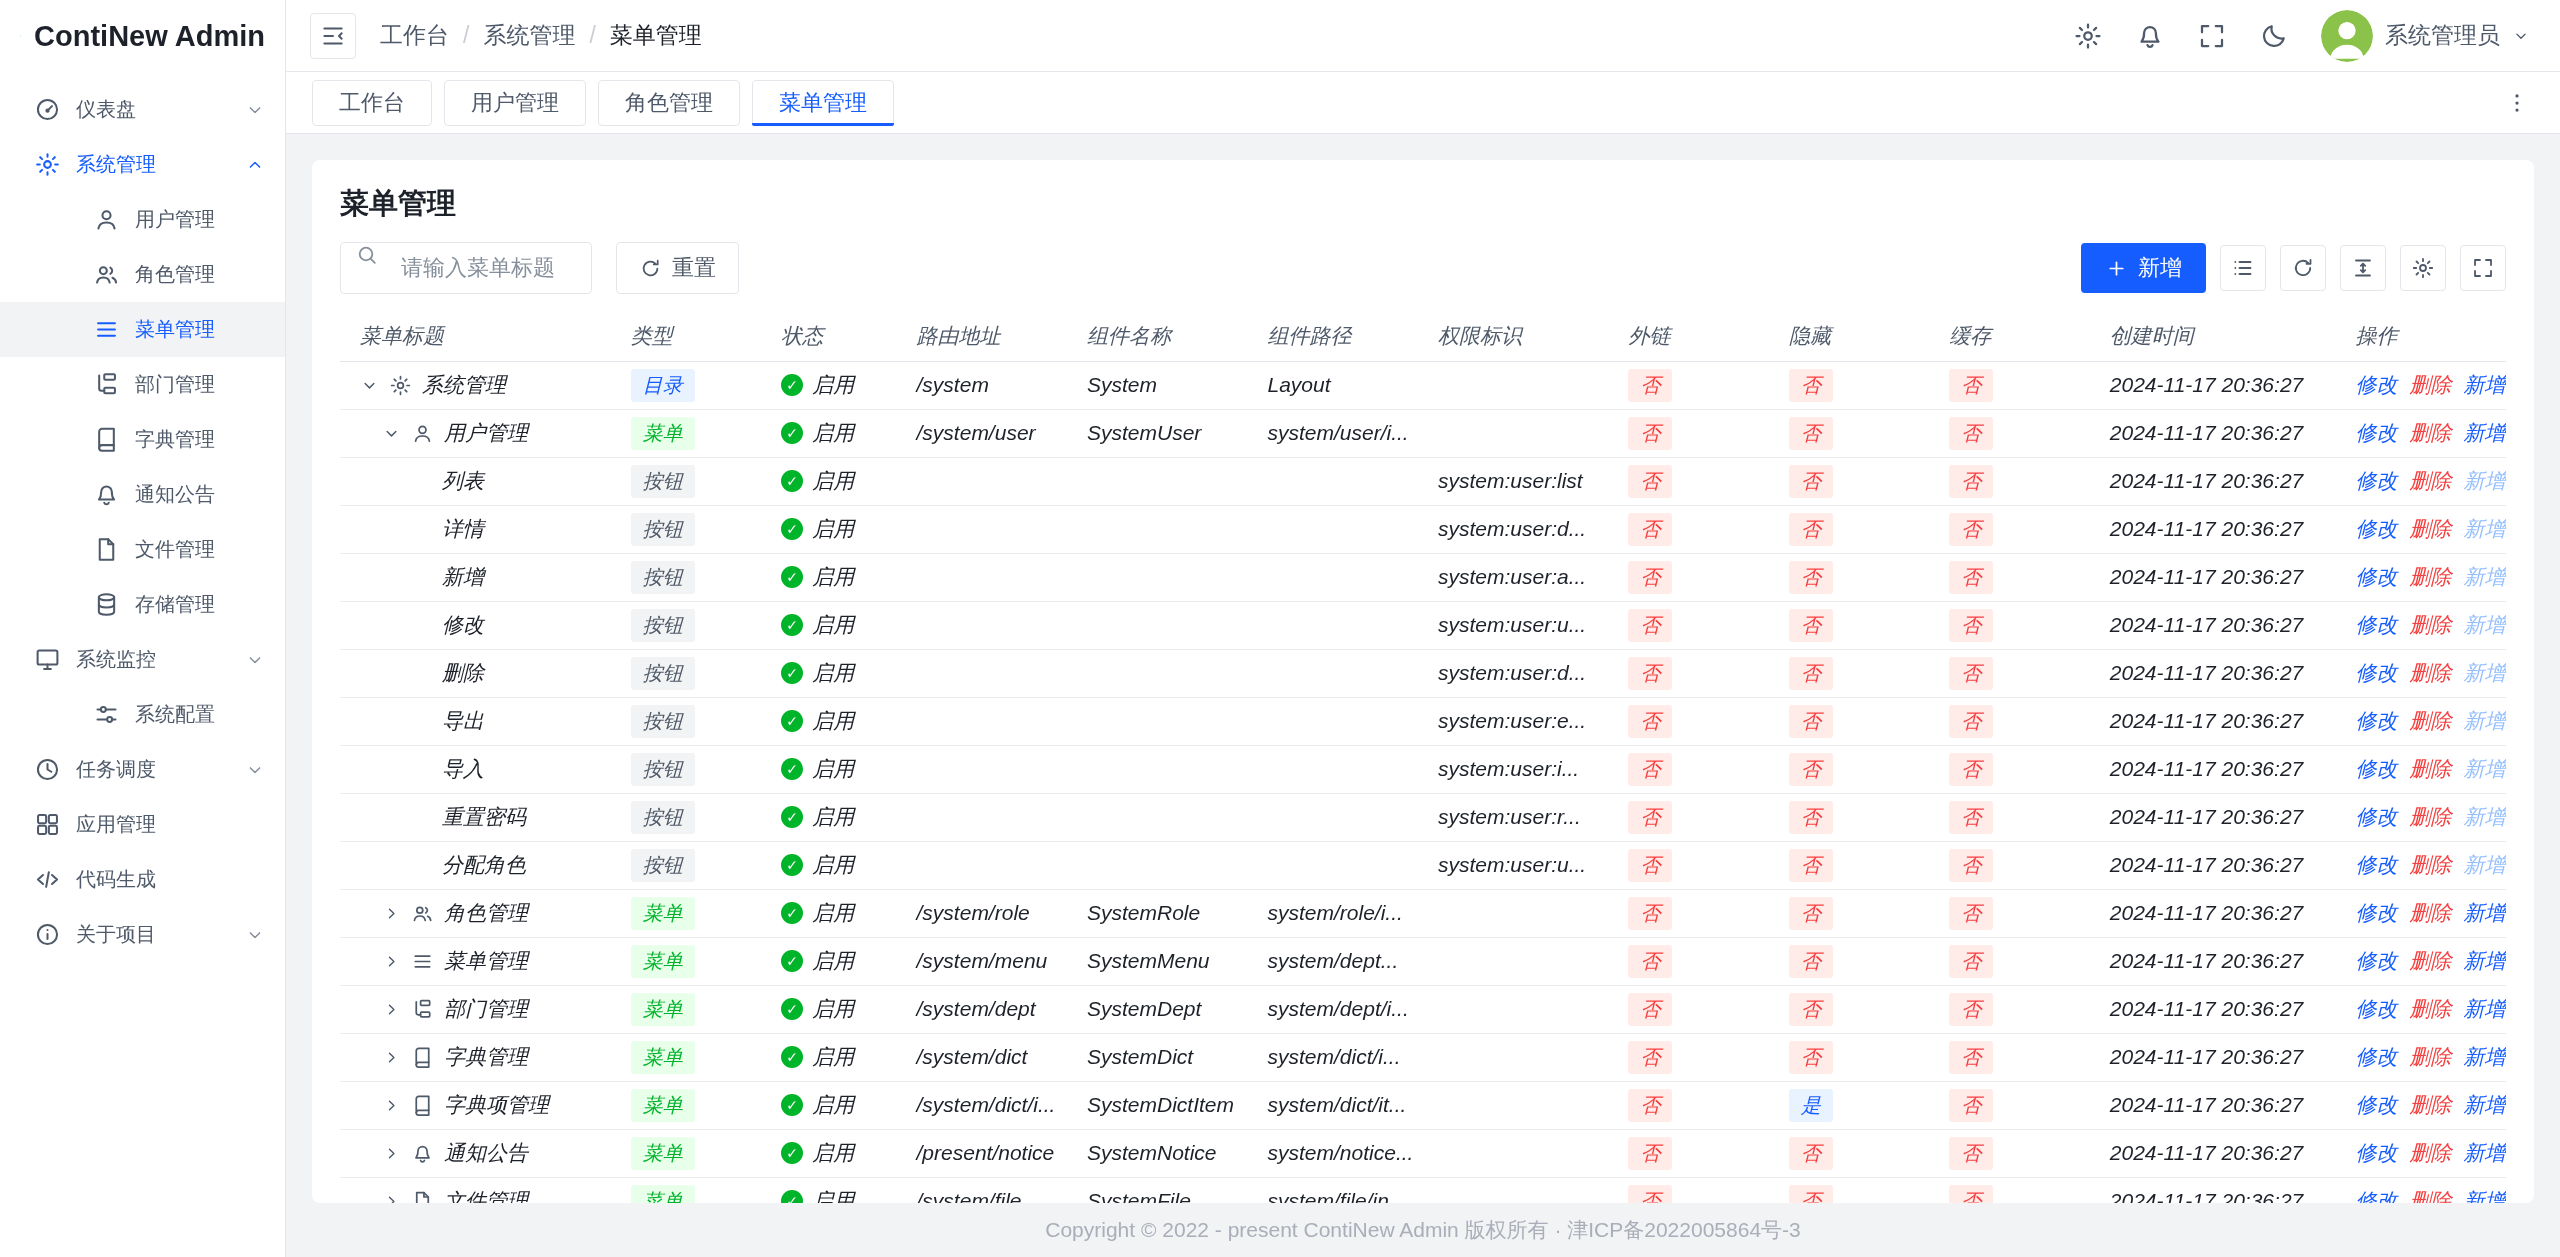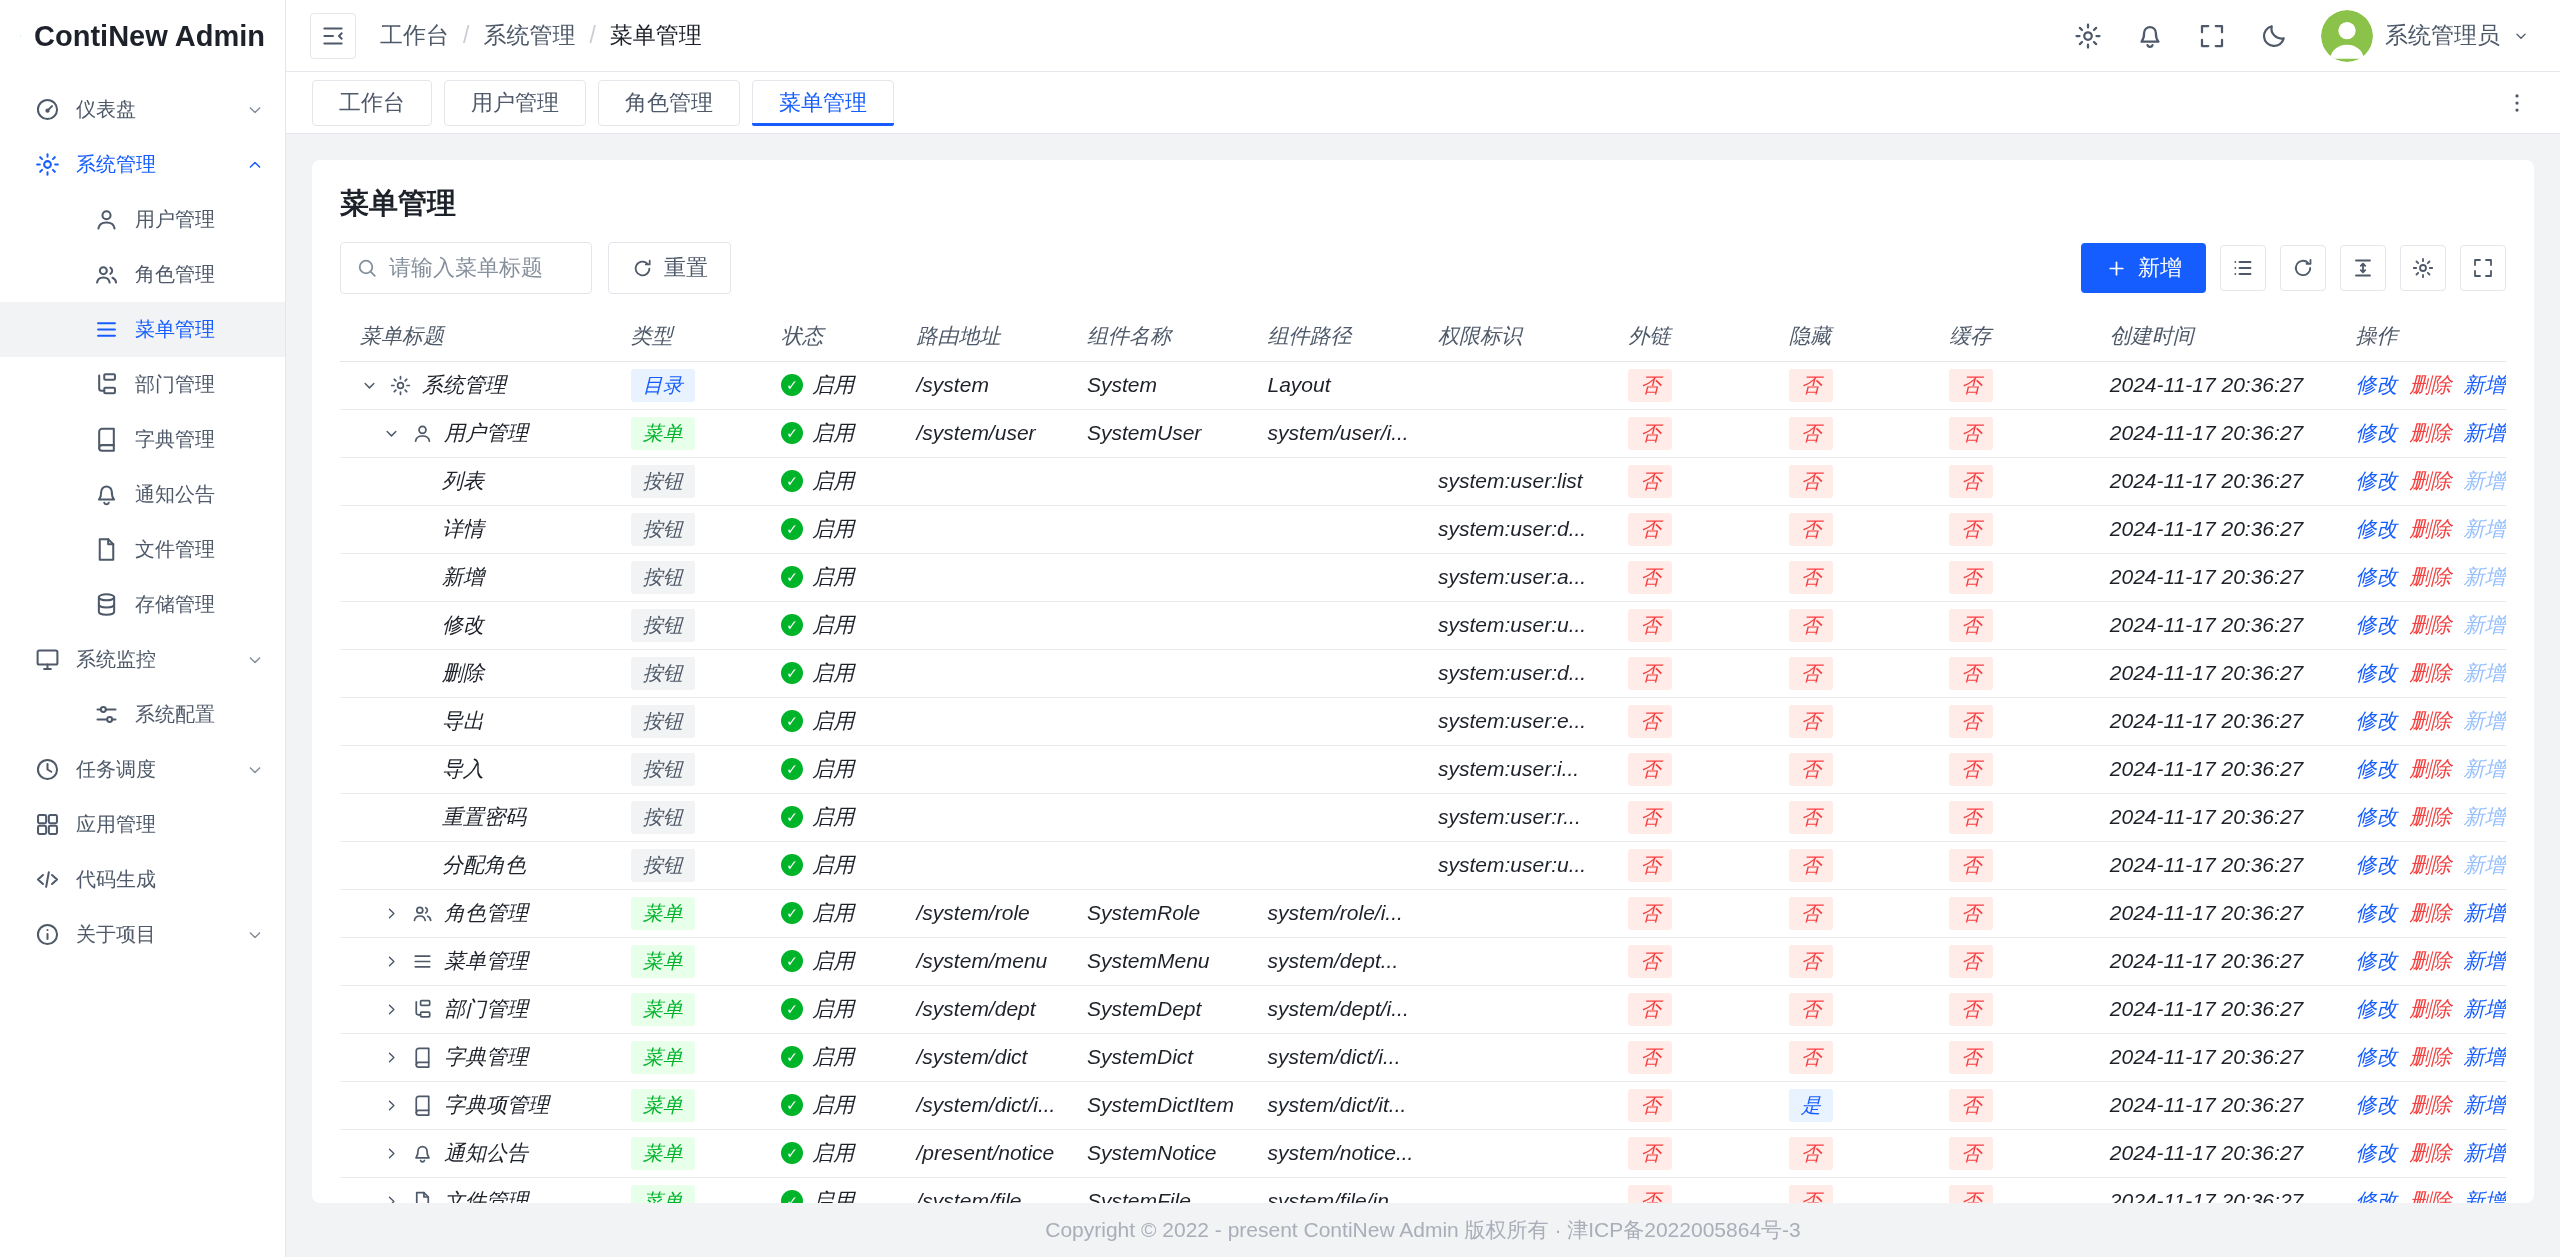--- a/index.html
+++ b/index.html
@@ -50,25 +50,25 @@
   .tab.active{color:#165dff;}
   .tab.active::after{content:'';position:absolute;left:-1px;right:-1px;bottom:-1px;height:3px;background:#165dff;border-radius:0 0 2px 2px;}
   .tab-more{width:34px;height:34px;color:#4e5969;cursor:pointer;display:flex;align-items:center;justify-content:center;}
   .tab-more [data-icon]{width:26px;height:26px;}
 
   
   .content{flex:1;display:flex;flex-direction:column;padding:26px 26px 0;min-width:0;}
   .card{background:#fff;border-radius:8px;padding:24px 28px 0;height:1043px;overflow:hidden;display:flex;flex-direction:column;}
   .page-title{font-size:29px;font-weight:600;margin-bottom:18px;}
   .toolbar{display:flex;align-items:center;margin-bottom:18px;}
-  .search-box{width:252px;height:52px;border:1px solid #e5e6eb;border-radius:4px;display:flex;align-items:center;gap:10px;padding:0 14px;background:#fff;}
+  .search-box{width:252px;height:52px;border:1px solid #e5e6eb;border-radius:4px;display:flex;gap:22px;padding:0 14px;background:#fff;}
   .search-ic{width:24px;height:24px;color:#86909c;}
   .search-box input{flex:1;min-width:0;border:none;outline:none;font-size:22px;font-family:inherit;color:#1d2129;background:transparent;}
   .search-box input::placeholder{color:#86909c;}
-  .btn-reset{margin-left:16px;height:52px;padding:0 22px;border:1px solid #e5e6eb;border-radius:4px;background:#fff;display:flex;align-items:center;gap:10px;font-size:22px;color:#4e5969;cursor:pointer;}
+  .btn-reset{margin-left:24px;height:52px;padding:0 22px;border:1px solid #e5e6eb;border-radius:4px;background:#fff;display:flex;align-items:center;gap:10px;font-size:22px;color:#4e5969;cursor:pointer;}
   .btn-ic{width:23px;height:23px;}
   .toolbar-right{margin-left:auto;display:flex;align-items:center;gap:14px;}
   .btn-primary{height:50px;padding:0 24px;background:#165dff;border:none;border-radius:4px;color:#fff;display:flex;align-items:center;gap:10px;font-size:22px;cursor:pointer;}
   .icon-btn{width:46px;height:46px;border:1px solid #e5e6eb;border-radius:4px;background:#fff;color:#4e5969;display:flex;align-items:center;justify-content:center;cursor:pointer;}
   .icon-btn .btn-ic{width:24px;height:24px;}
 
   
   .table-wrap{flex:1;overflow:hidden;font-style:italic;}
   table{width:100%;border-collapse:collapse;table-layout:fixed;font-size:21px;}
   th{height:49px;text-align:left;padding:0 0 0 20px;color:#4e5969;font-weight:500;border-bottom:1px solid #e5e6eb;white-space:nowrap;}

